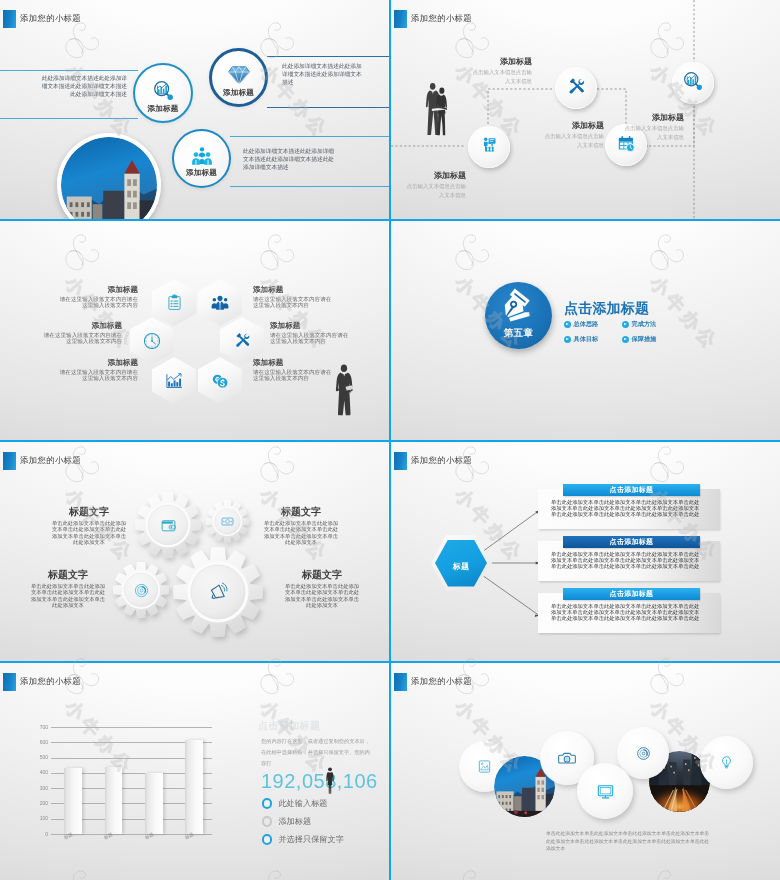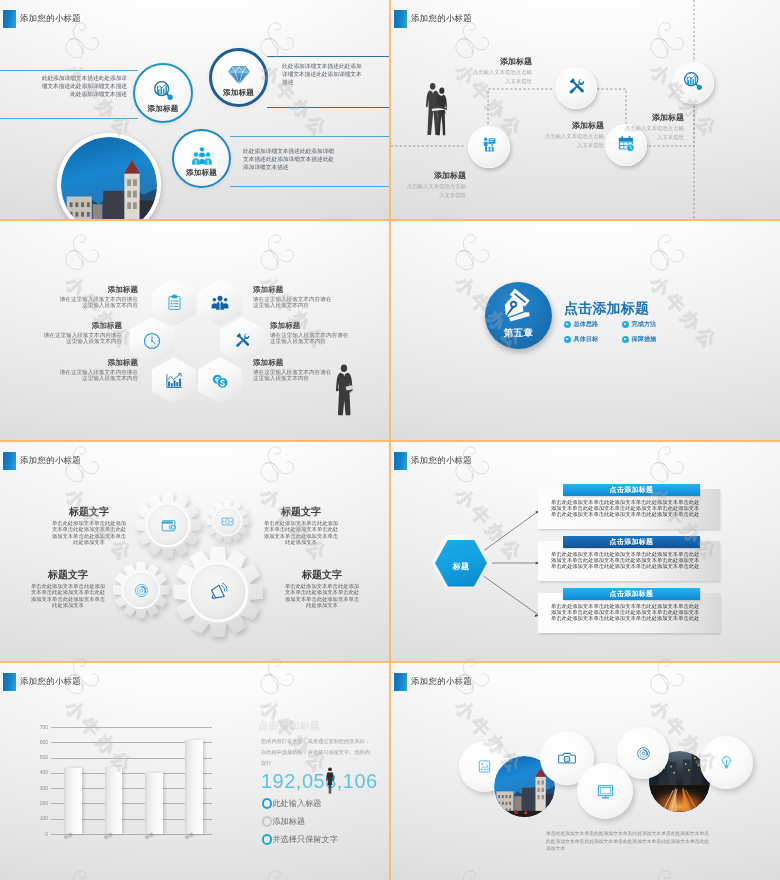--- a/index.html
+++ b/index.html
@@ -1,18 +1,18 @@
 <!DOCTYPE html>
 <html><head>
 <meta charset="utf-8">
 <title>PPT Template Preview</title>
 <style>
   html,body{margin:0;padding:0;background:#808080;}
   body{width:780px;height:880px;overflow:hidden;font-family:"Liberation Sans",sans-serif;}
-  .grid{width:780px;height:880px;display:grid;grid-template-columns:389px 389px;grid-template-rows:219px 219px 219px 219px;column-gap:2px;row-gap:2px;background:#fdba74;}
+  .grid{width:780px;height:880px;display:grid;grid-template-columns:389px 389px;grid-template-rows:219px 219px 219px 219px;column-gap:2px;row-gap:2px;background:#0ea5e9;}
   .slide{position:relative;overflow:hidden;
     background:
       radial-gradient(150% 130% at 50% -16%, #ffffff 0%, #fcfcfc 22%, #f0f0f0 52%, #e5e5e5 78%, #d9d9d9 100%);
   }
   .slide > *{position:absolute;}
 
   
   .wm{position:absolute;left:0;top:0;width:780px;height:880px;pointer-events:none;z-index:40;}
   .wmu{position:absolute;transform:rotate(48deg);transform-origin:0 0;
        font-size:18px;line-height:22px;letter-spacing:5px;white-space:nowrap;
@@ -163,21 +163,21 @@
   .ch-bars i{position:absolute;bottom:0;
      background:linear-gradient(90deg,#d6d6d6 0%,#e8e8e8 16%,#f7f7f7 52%,#ffffff 100%);
      box-shadow:2px 0 3px rgba(0,0,0,.14);}
   .ch-cats{position:absolute;left:21px;right:0;bottom:0;height:14px;z-index:3;}
   .ch-cats i{position:absolute;font-size:4.6px;color:#8d8d8d;font-style:normal;
      transform:rotate(-28deg);transform-origin:left top;white-space:nowrap;}
   .s7-faded{left:258px;top:56px;font-size:10px;font-weight:bold;color:rgba(158,168,178,.22);letter-spacing:.4px;}
   .s7-body{left:261px;top:73px;width:110px;font-size:5.2px;color:#9b9b9b;line-height:10.8px;}
   .s7-num{left:261px;top:107px;font-size:20px;color:#5fc3de;letter-spacing:.5px;font-weight:normal;line-height:22px;}
   .s7-person{left:325px;top:104px;line-height:0;}
-  .s7-bul{display:flex;align-items:center;gap:0;}
+  .s7-bul{display:flex;align-items:center;gap:6px;}
   .s7-ring{width:10.4px;height:10.4px;border-radius:50%;display:inline-block;box-sizing:border-box;flex:none;}
   .s7-ring.on{border:2.2px solid #1fa3e0;background:#f0f0f0;}
   .s7-ring.off{border:2.2px solid #c9c9c9;background:#e8e8e8;}
   .s7-btx{font-size:8.2px;color:#6b6b6b;white-space:nowrap;}
   .s7-k1{left:262px;top:135px;}
   .s7-k2{left:262px;top:153px;}
   .s7-k3{left:262px;top:171px;}
 
   
   .s8-ph{border-radius:50%;overflow:hidden;line-height:0;}

